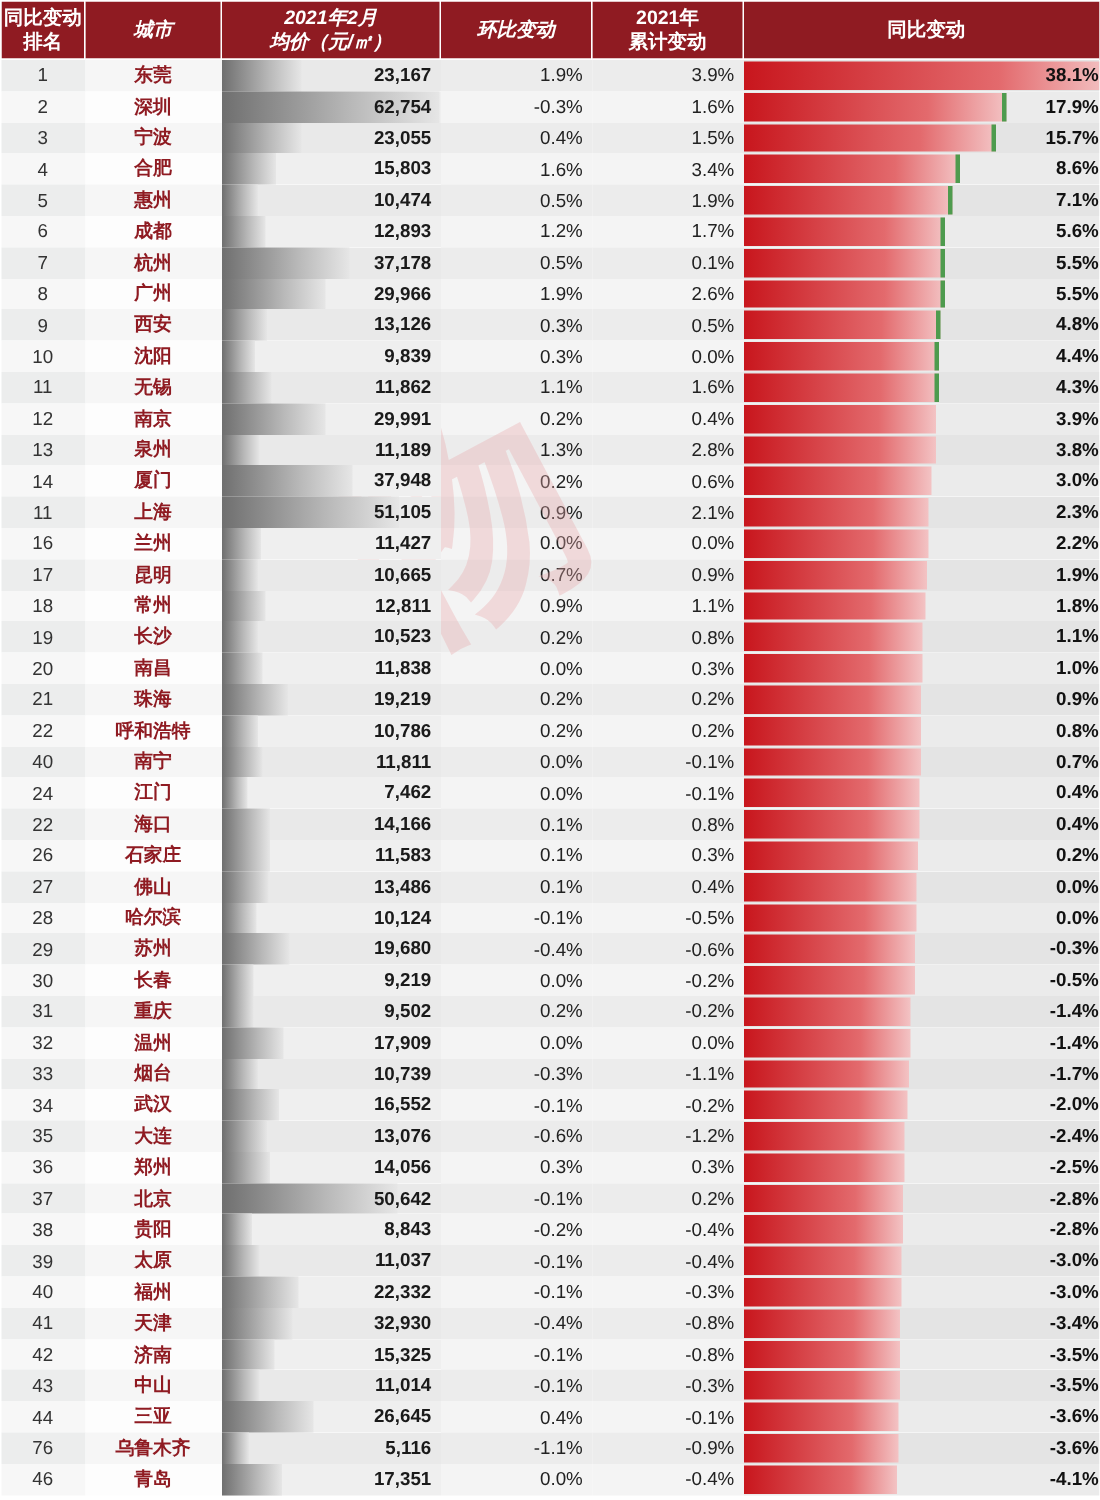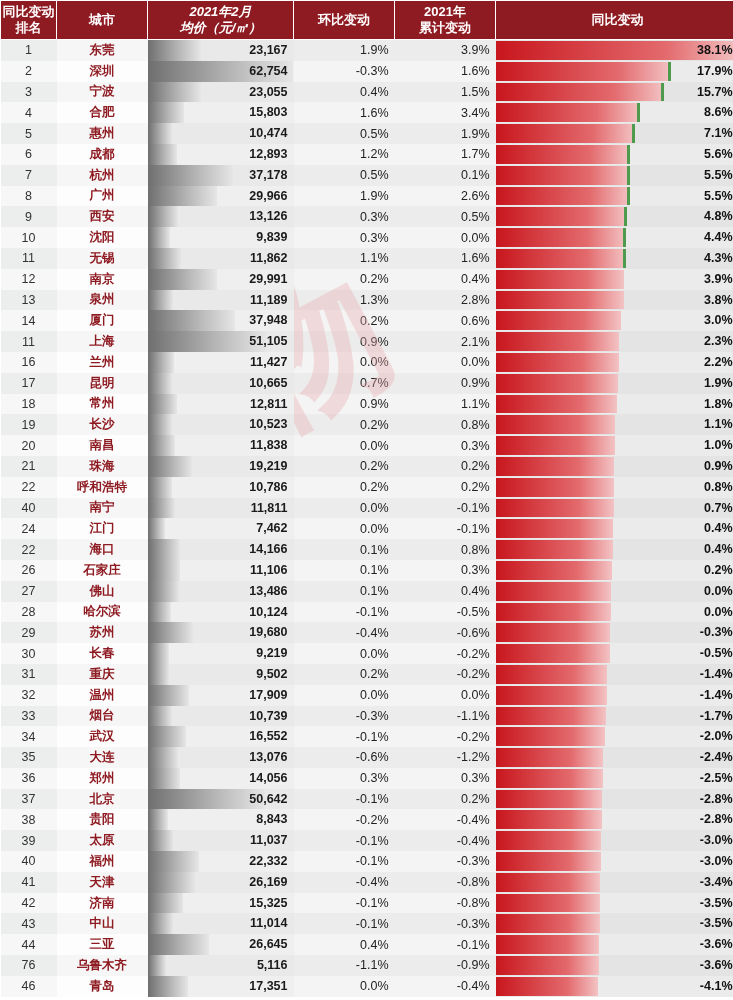--- a/index.html
+++ b/index.html
@@ -5,23 +5,23 @@
   html,body{margin:0;padding:0;background:#ffffff;}
   body{font-family:"Liberation Sans","DejaVu Sans",sans-serif;}
   #page{width:733px;height:1000px;position:relative;overflow:hidden;background:#fff;}
   table{border-collapse:collapse;width:733px;table-layout:fixed;}
   thead th{
     background:#8f1b22;color:#ffffff;font-weight:bold;font-size:13px;
     text-align:center;vertical-align:middle;border:1px solid #ffffff;
     padding:2px 0;line-height:1.25;height:34px;
   }
   .c-rank{width:55px;}
-  .c-city{width:90px;}
+  .c-city{width:90px;font-style:italic;}
   .c-price{width:145px;font-style:italic;}
-  .c-mom{width:100px;}
+  .c-mom{width:100px;font-style:italic;}
   .c-ytd{width:100px;}
   .c-yoy{width:243px;}
   tbody td{
     font-size:12.5px;border:0;height:20.8px;padding:0;vertical-align:middle;
   }
   .rank-cell{text-align:center;color:#333;background:#eceded;}
   .city-cell{text-align:center;color:#8f1b22;font-weight:bold;background:#f6f6f6;}
   tbody tr:nth-child(even) .rank-cell{background:#f7f7f7;}
   tbody tr:nth-child(even) .city-cell{background:#fdfdfd;}
   .price-cell{position:relative;background:#e9e9e9;padding:0;}
@@ -428,21 +428,21 @@
           <td class="yoy-cell">
             <div class="yoy-bar" style="width: 117.089px;"></div>
             <span class="yoy-val">0.4%</span>
           </td>
         </tr>
         <tr>
           <td class="rank-cell">26</td>
           <td class="city-cell">石家庄</td>
           <td class="price-cell">
             <div class="price-bar" style="width: 32.4086px;"></div>
-            <span class="price-val">11,106</span>
+            <span class="price-val">11,583</span>
           </td>
           <td class="pct-cell">0.1%</td>
           <td class="pct-cell">0.3%</td>
           <td class="yoy-cell">
             <div class="yoy-bar" style="width: 116.421px;"></div>
             <span class="yoy-val">0.2%</span>
           </td>
         </tr>
         <tr>
           <td class="rank-cell">27</td>
@@ -638,21 +638,21 @@
           <td class="yoy-cell">
             <div class="yoy-bar" style="width: 105.734px;"></div>
             <span class="yoy-val">-3.0%</span>
           </td>
         </tr>
         <tr>
           <td class="rank-cell">41</td>
           <td class="city-cell">天津</td>
           <td class="price-cell">
             <div class="price-bar" style="width: 47.5431px;"></div>
-            <span class="price-val">26,169</span>
+            <span class="price-val">32,930</span>
           </td>
           <td class="pct-cell">-0.4%</td>
           <td class="pct-cell">-0.8%</td>
           <td class="yoy-cell">
             <div class="yoy-bar" style="width: 104.398px;"></div>
             <span class="yoy-val">-3.4%</span>
           </td>
         </tr>
         <tr>
           <td class="rank-cell">42</td>

